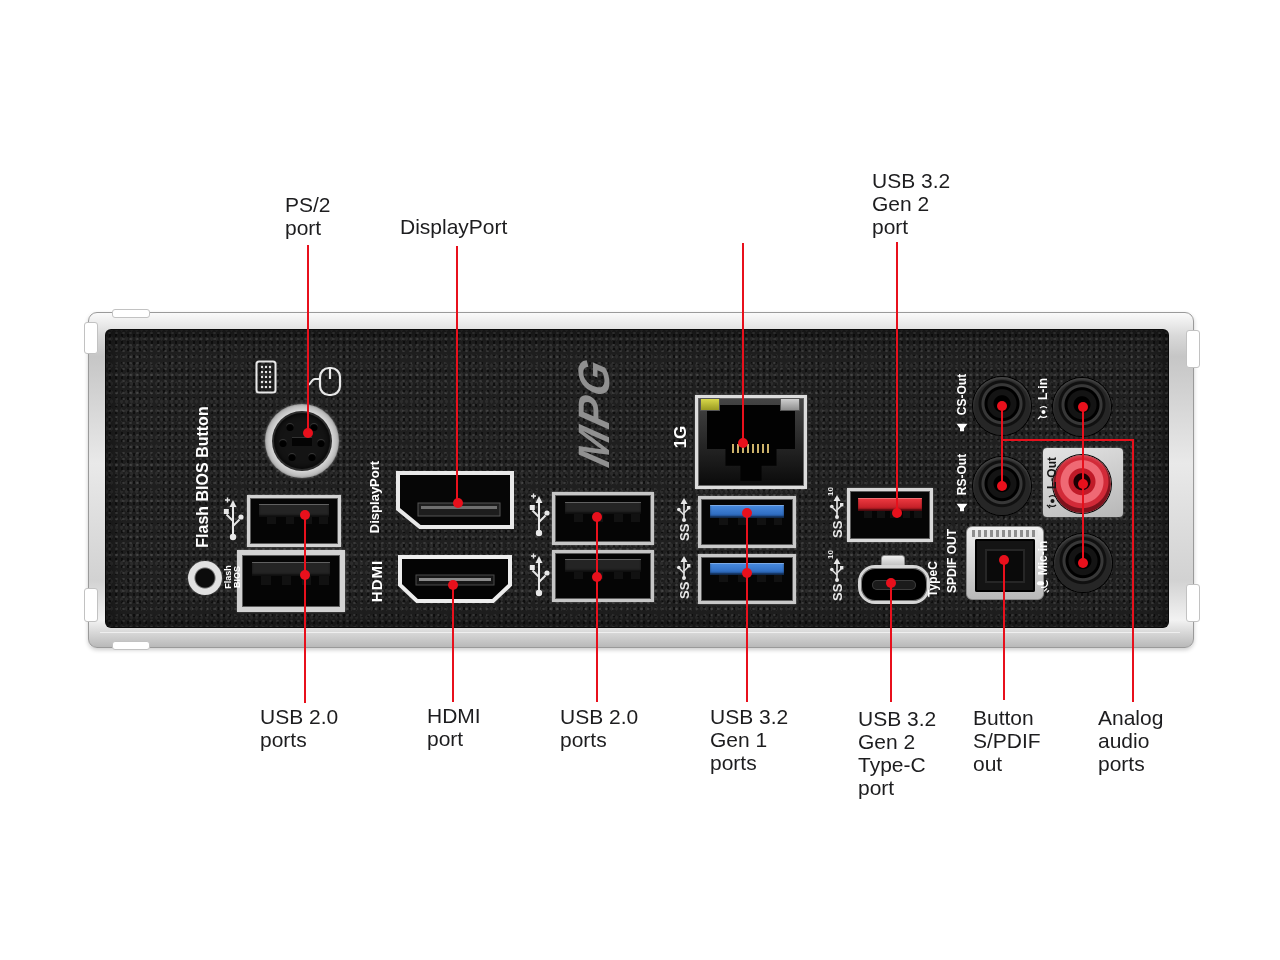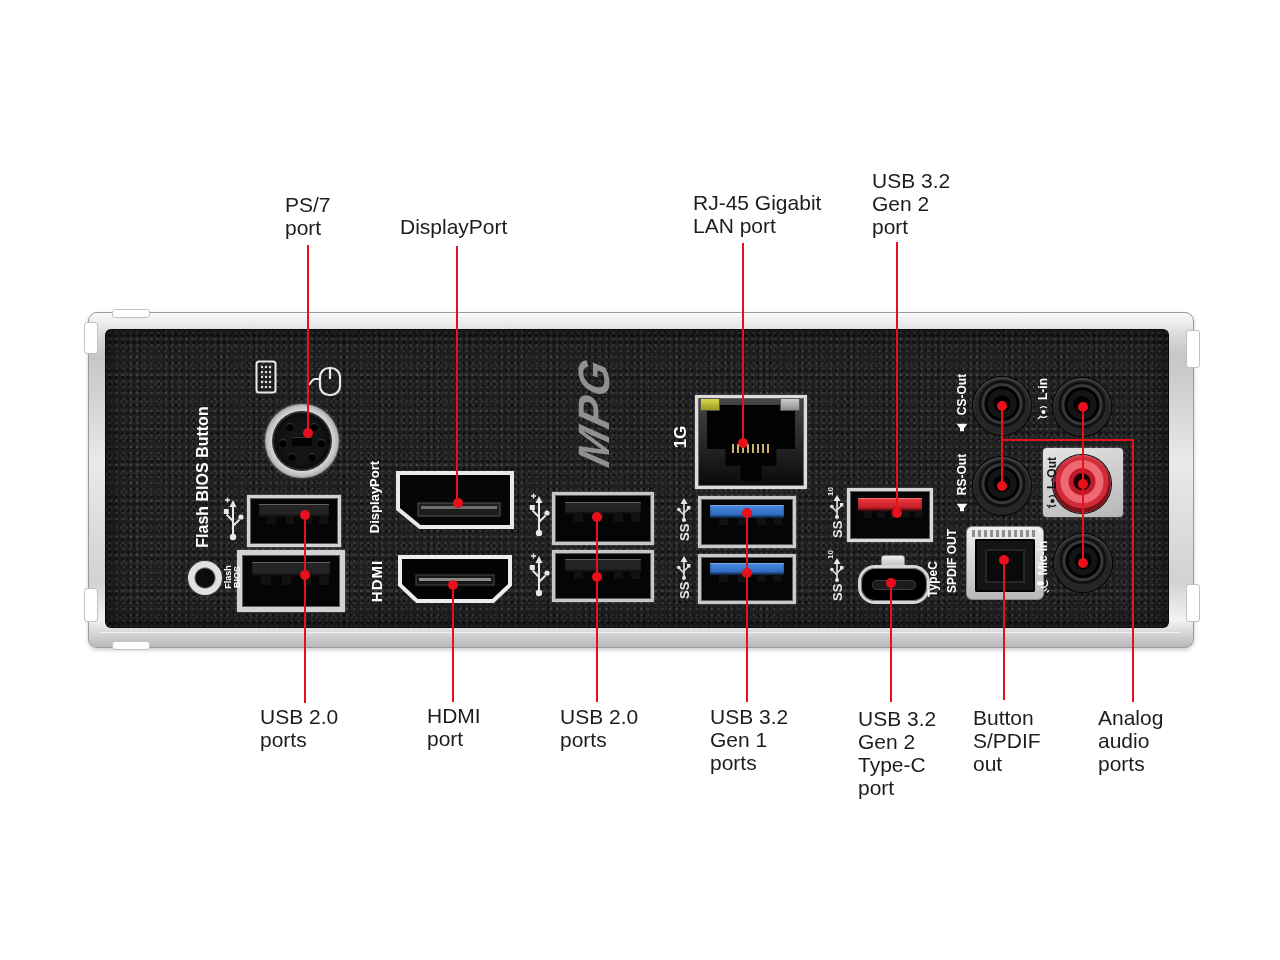--- a/index.html
+++ b/index.html
@@ -75,25 +75,23 @@
   .fbtn{position:absolute;left:188px;top:561px;width:34px;height:34px;border-radius:50%;z-index:5;
        background:radial-gradient(circle,#0c0c0c 0 38%,#e2e2e2 46% 72%,#9c9c9c 78%,#dcdcdc 100%);
        box-shadow:0 0 2px rgba(255,255,255,.4);}
   svg{display:block;}
 </style>
 </head>
 <body>
 
 <div class="stage">
 
-  <div class="lbl" style="left:285px;top:193px">PS/7
+  <div class="lbl" style="left:285px;top:193px">PS/2
 port</div>
   <div class="lbl" style="left:400px;top:215px">DisplayPort</div>
-  <div class="lbl" style="left:693px;top:191px">RJ-45 Gigabit
-LAN port</div>
   <div class="lbl" style="left:872px;top:169px">USB 3.2
 Gen 2
 port</div>
 
   <div class="lbl" style="left:260px;top:705px">USB 2.0
 ports</div>
   <div class="lbl" style="left:427px;top:704px">HDMI
 port</div>
   <div class="lbl" style="left:560px;top:705px">USB 2.0
 ports</div>

